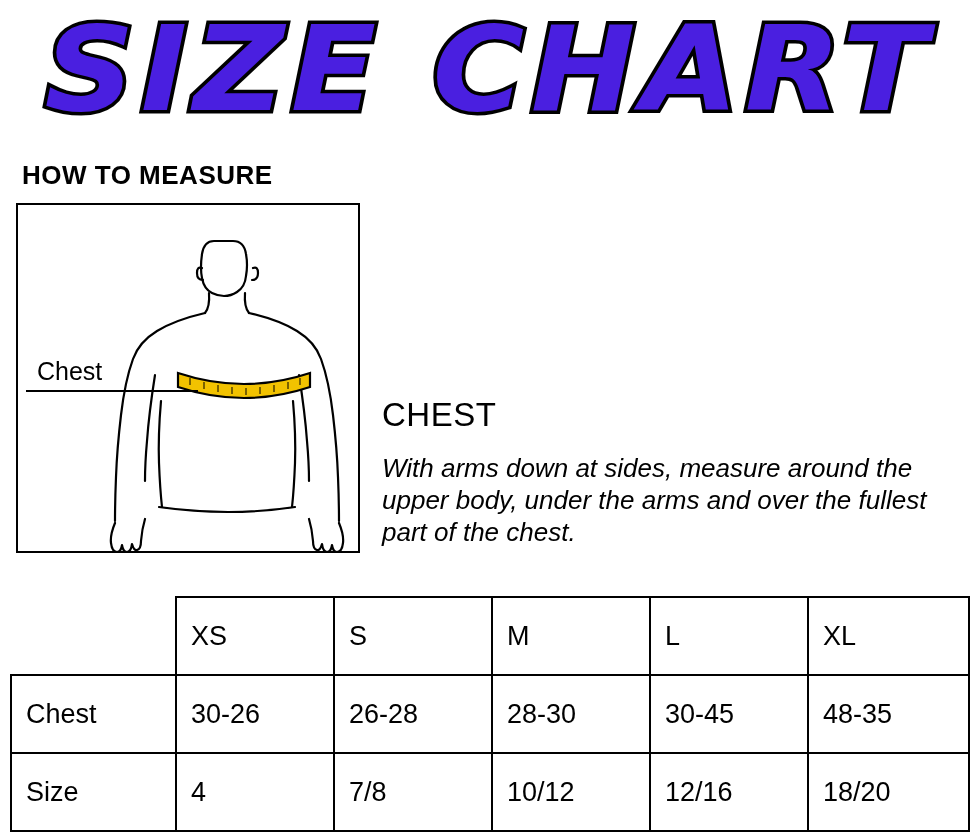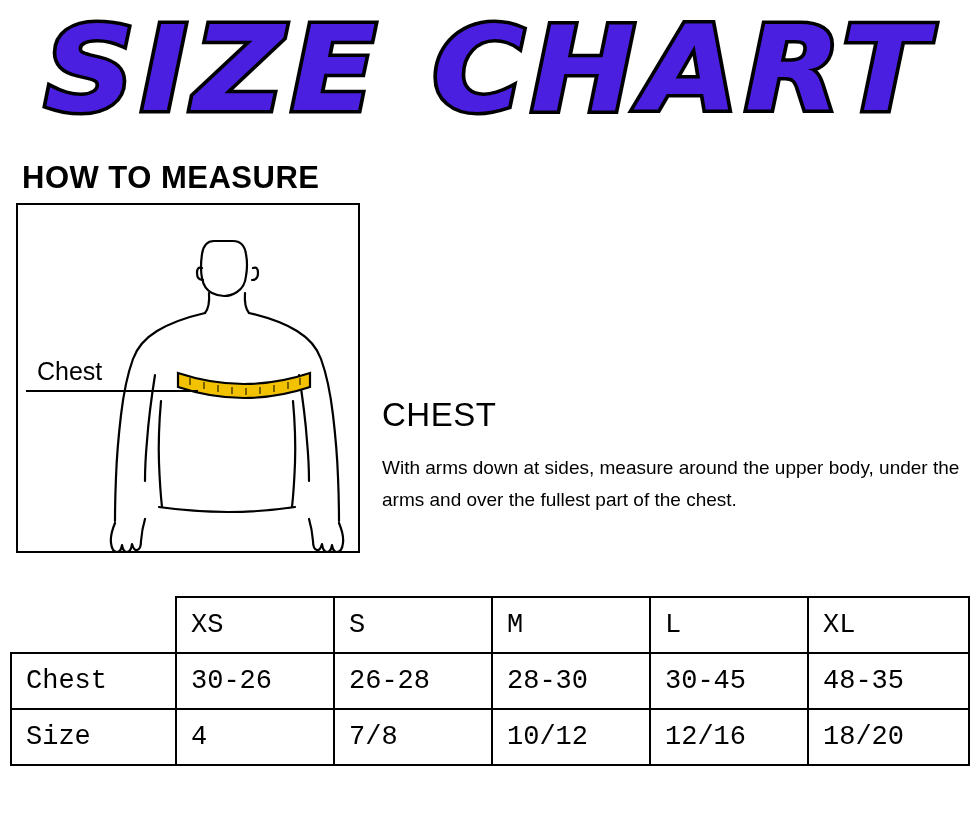--- a/index.html
+++ b/index.html
@@ -36,21 +36,21 @@
     white-space: nowrap;
     transform: scaleX(1.06);
     transform-origin: 50% 50%;
   }
 
   
   .how-heading {
     position: absolute;
     left: 22px;
     top: 160px;
-    font-size: 31px;
+    font-size: 26px;
     font-weight: bold;
     letter-spacing: 0.5px;
     font-family: "Liberation Sans", sans-serif;
   }
 
   
   .figure-box {
     position: absolute;
     left: 16px;
     top: 203px;
@@ -91,43 +91,43 @@
     top: 396px;
     font-size: 33px;
     letter-spacing: 0.5px;
     font-family: "Liberation Sans", sans-serif;
   }
   .chest-desc {
     position: absolute;
     left: 382px;
     top: 452px;
     width: 580px;
-    font-size: 19px;
+    font-size: 26px;
     line-height: 32px;
     font-family: "Liberation Sans", sans-serif;
+    font-style: italic;
   }
 
   
   .size-table {
     position: absolute;
     left: 10px;
     top: 596px;
     width: 958px;
     border-collapse: collapse;
     table-layout: fixed;
     font-family: "Liberation Sans", sans-serif;
   }
   .size-table td {
     border: 2px solid #000000;
-    height: 56px;
+    height: 78px;
     font-size: 27px;
     padding: 0 0 0 14px;
     vertical-align: middle;
     box-sizing: border-box;
-    font-family: Liberation Mono, monospace;
   }
   .size-table .corner {
     border: none;
   }
   .size-table col.c0 { width: 165px; }
   .size-table col.c1 { width: 158px; }
   .size-table col.c2 { width: 158px; }
   .size-table col.c3 { width: 158px; }
   .size-table col.c4 { width: 158px; }
   .size-table col.c5 { width: 161px; }

